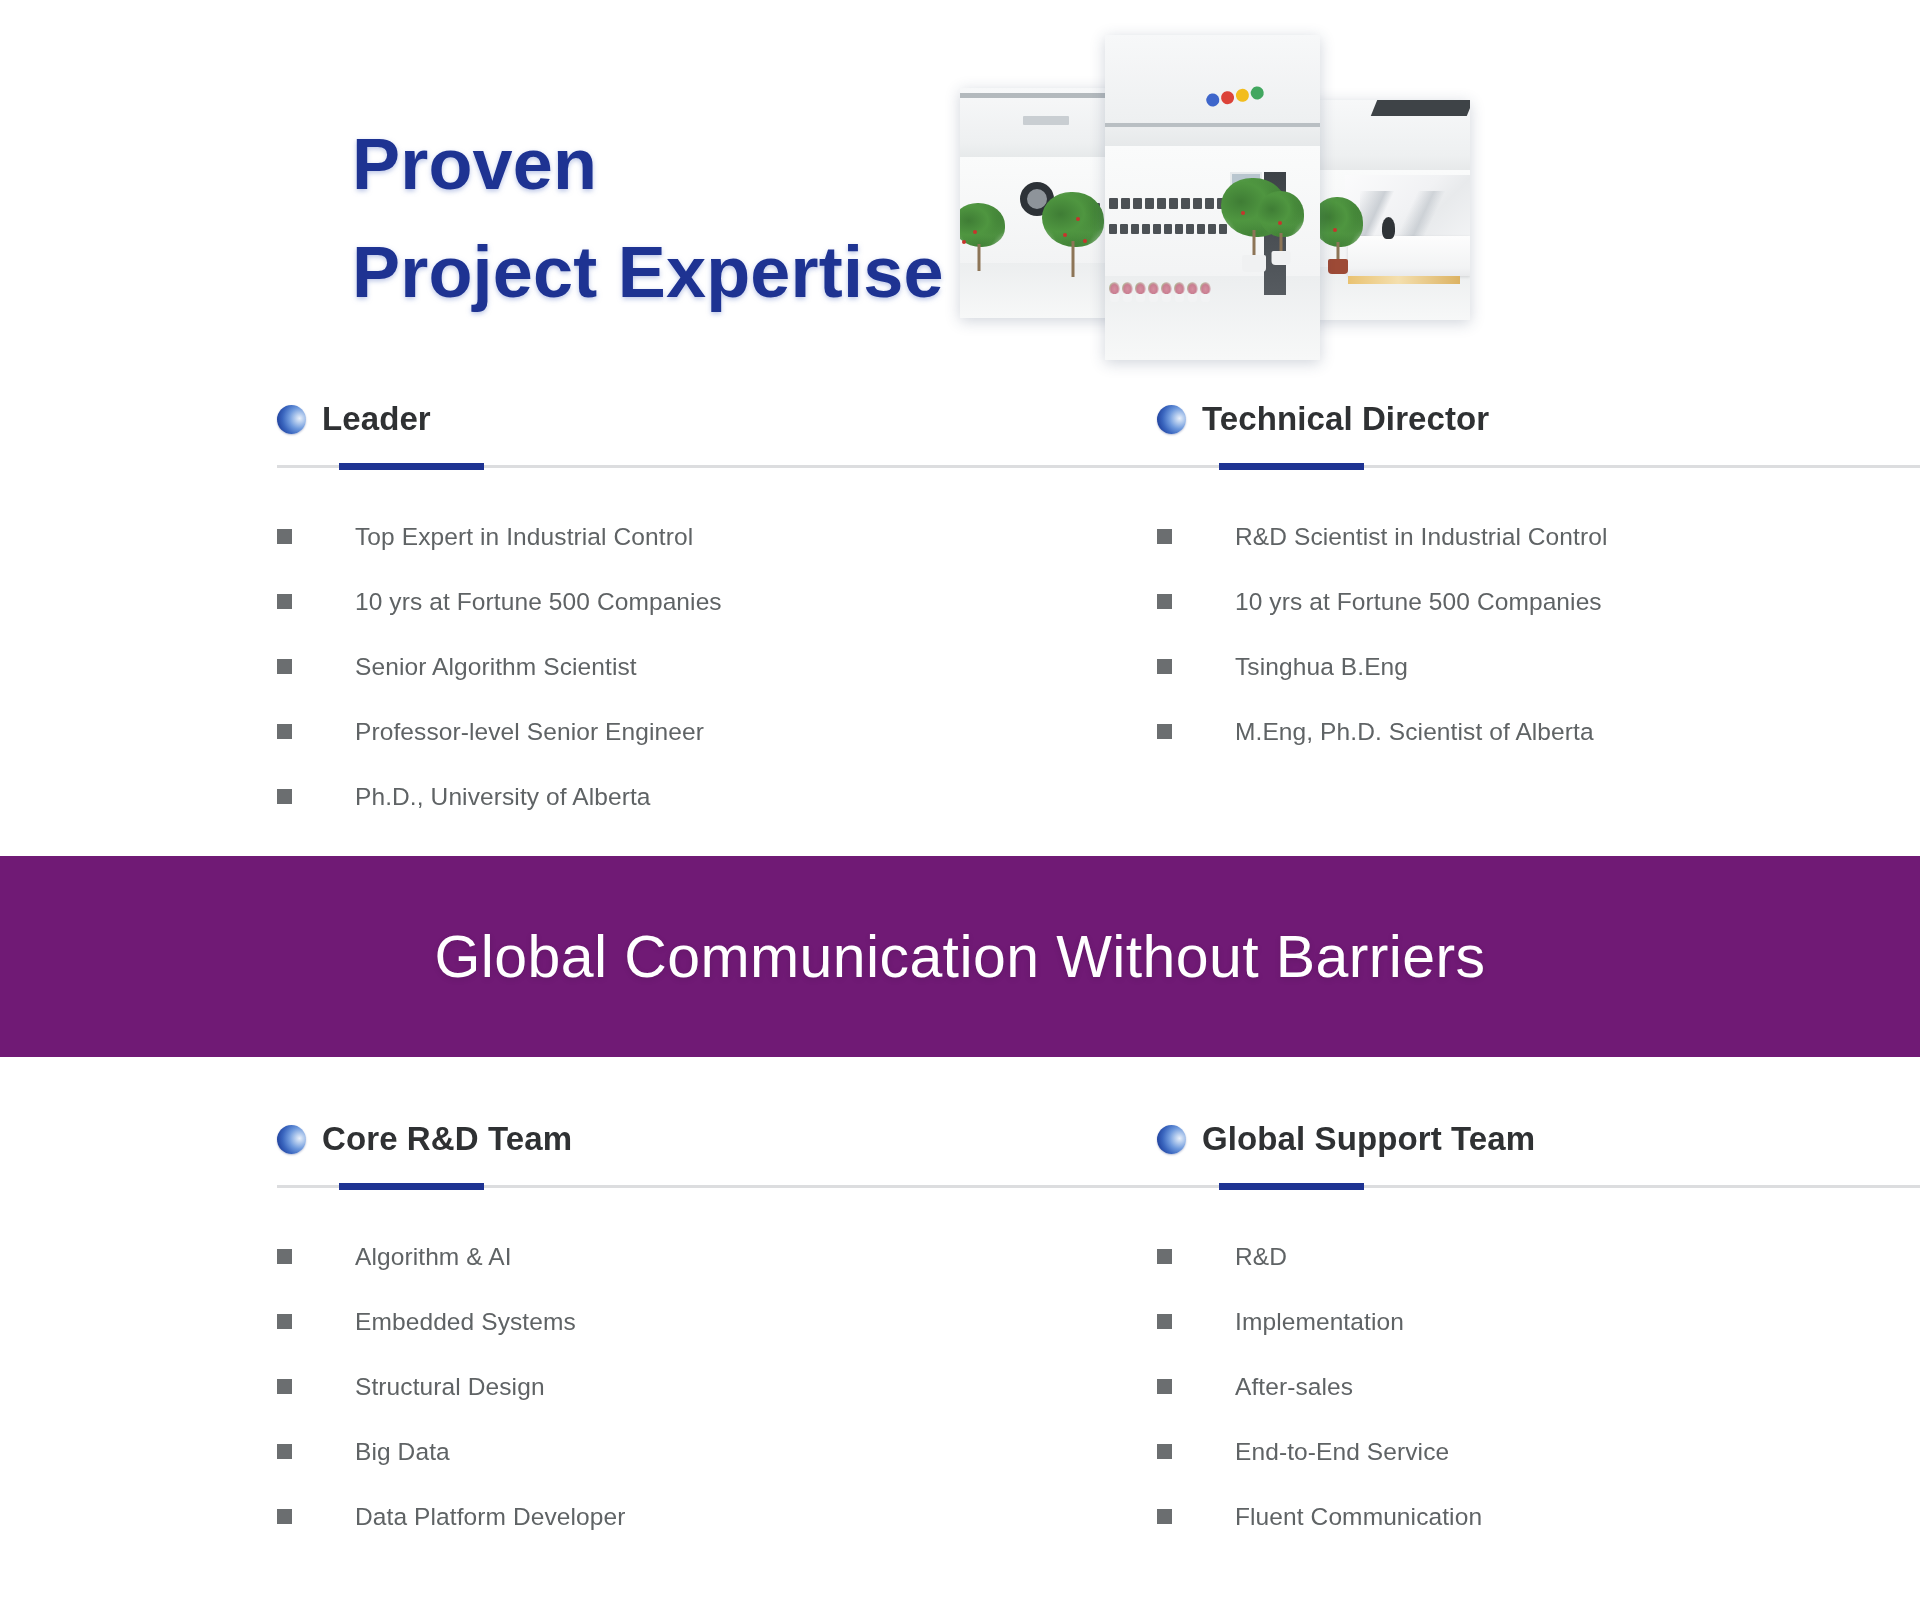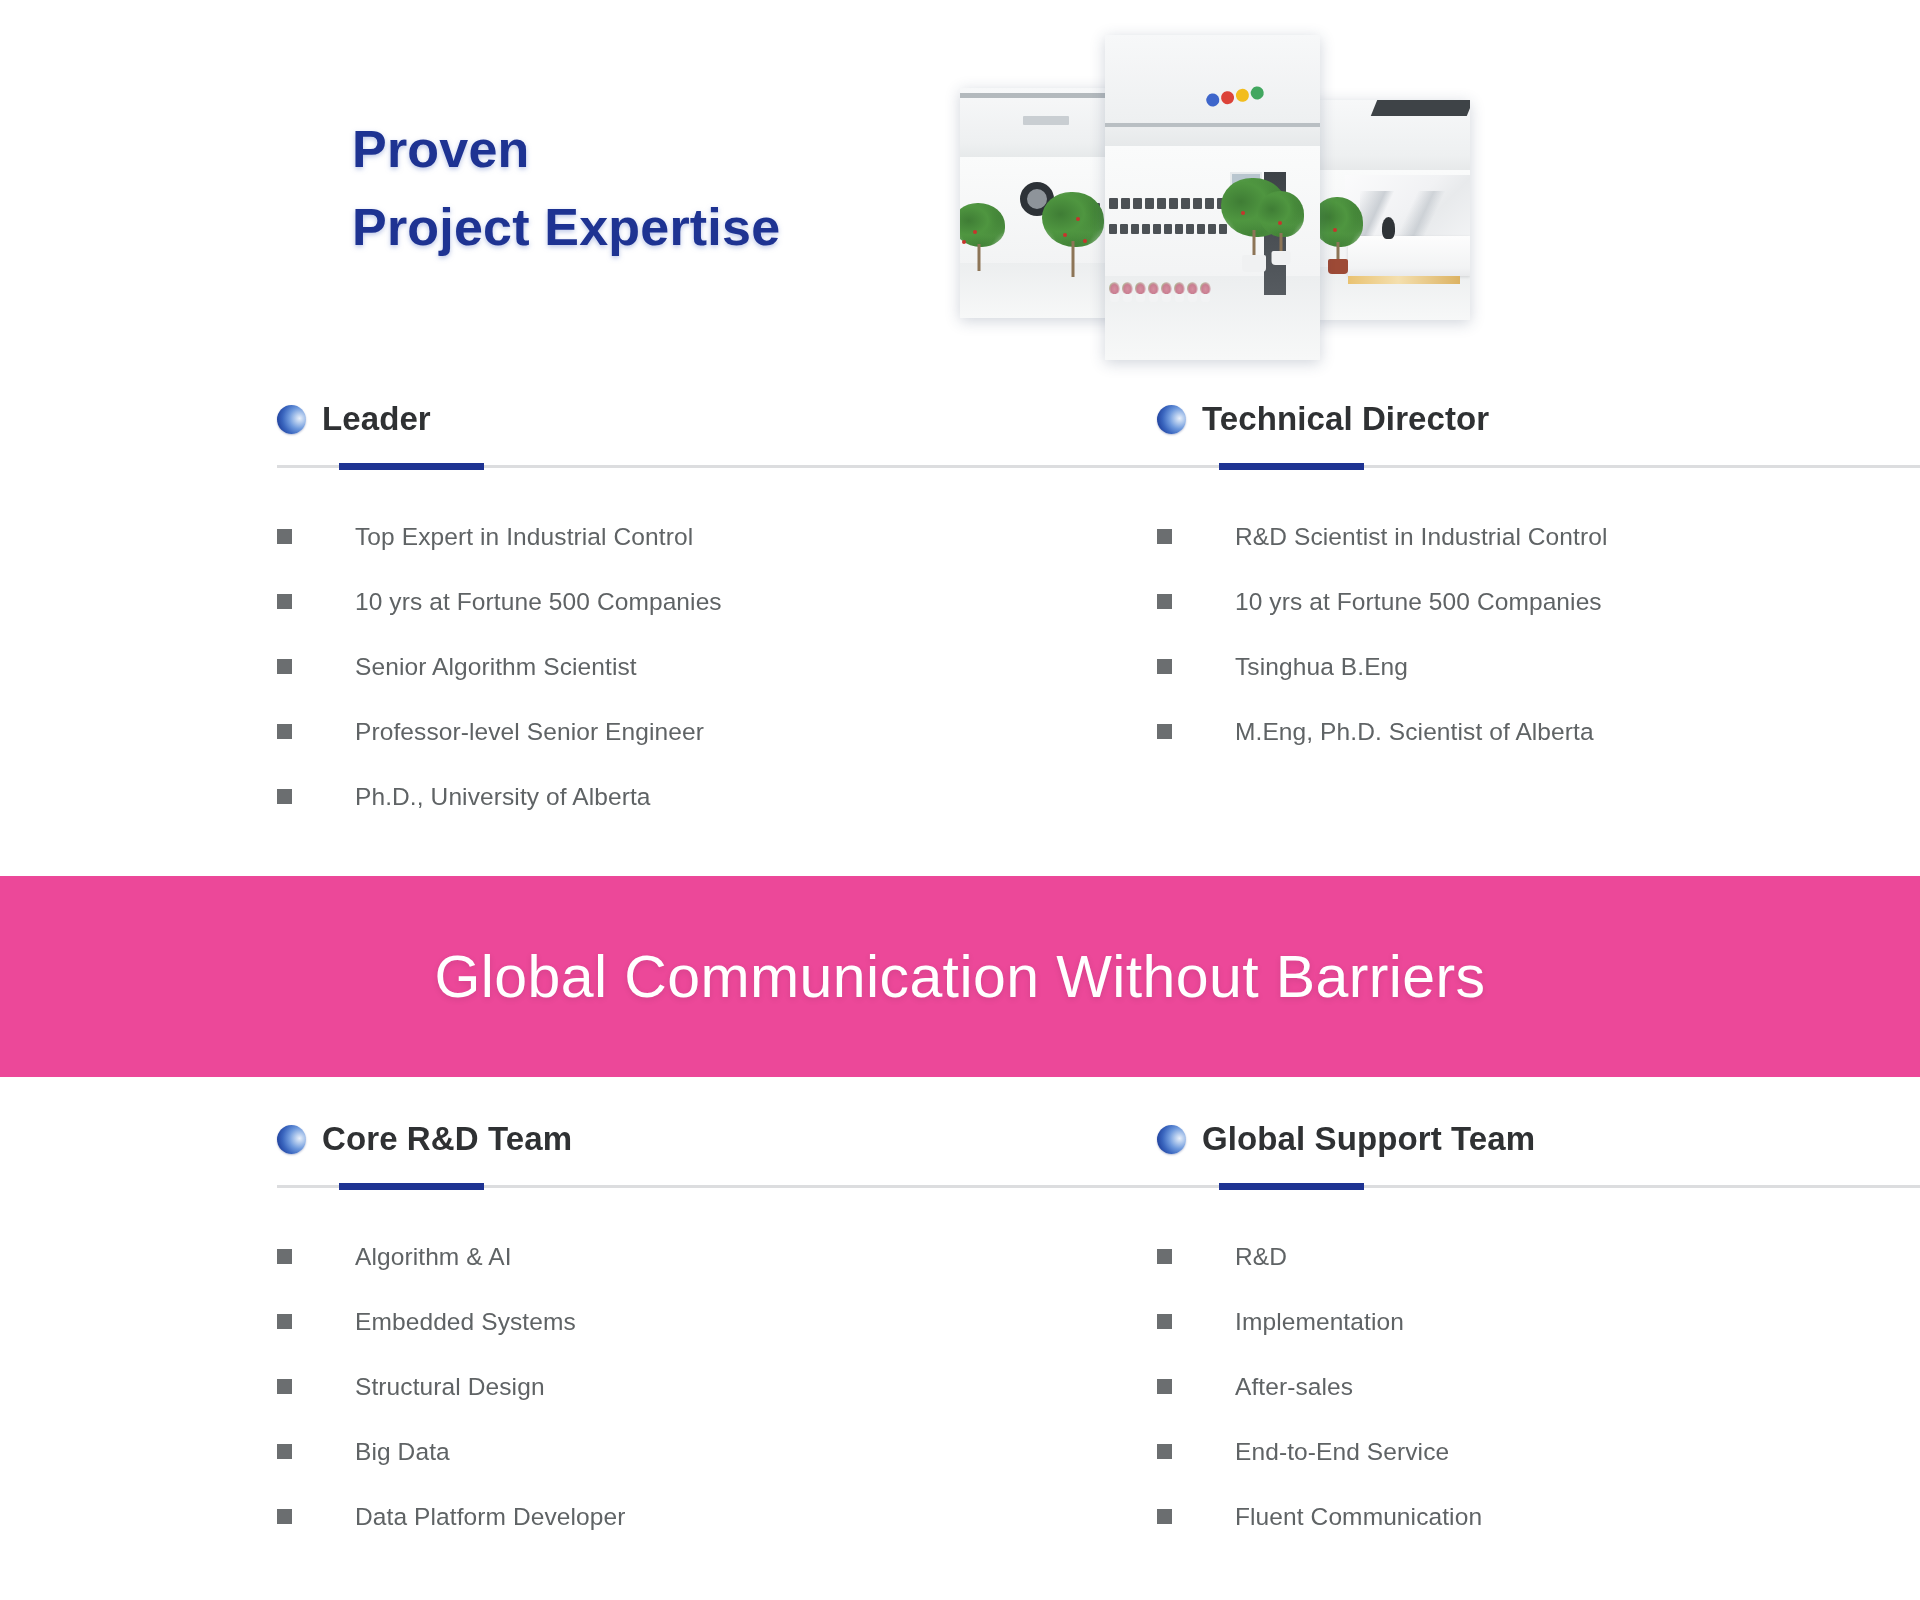--- a/index.html
+++ b/index.html
@@ -10,21 +10,21 @@
     overflow:hidden;
   }
   .page { position:relative; width:1920px; height:1600px; background:#ffffff; }
 
   
   .hero { position:relative; height:856px; }
 
   .hero-title {
     position:absolute;
     left:352px; top:110px;
-    font-size:52px;
+    font-size:72px;
     font-weight:bold;
     color:#1e3392;
     line-height:1.50;
     letter-spacing:0.2px;
     text-shadow:0 2px 5px rgba(130,150,210,0.55);
     white-space:nowrap;
   }
   .hero-title .line2 { display:block; }
 
   
@@ -118,22 +118,22 @@
   .col.right .rule { width:1325px; }
 
   .items { margin-top:34px; }
   .item { display:flex; align-items:center; height:65px; }
   .sq { width:15px; height:15px; background:#6b6e70; flex:none; margin-right:21px; }
   .item-text { font-size:24.5px; color:#5f6365; letter-spacing:0.1px; white-space:nowrap;margin-left:42px; }
 
   
   .banner {
     position:absolute; left:0; top:856px; width:1920px; height:201px;
-    background:#ec4899;
-    display:flex; align-items:center; justify-content:center;margin-top:20px;
+    background:#701a75;
+    display:flex; align-items:center; justify-content:center;
   }
   .banner-text {
     font-size:59px; font-weight:normal; color:#ffffff;
     letter-spacing:0.4px; white-space:nowrap;
     text-shadow:0 2px 6px rgba(0,0,0,0.10);
   }
 </style>
 </head>
 <body>
 

